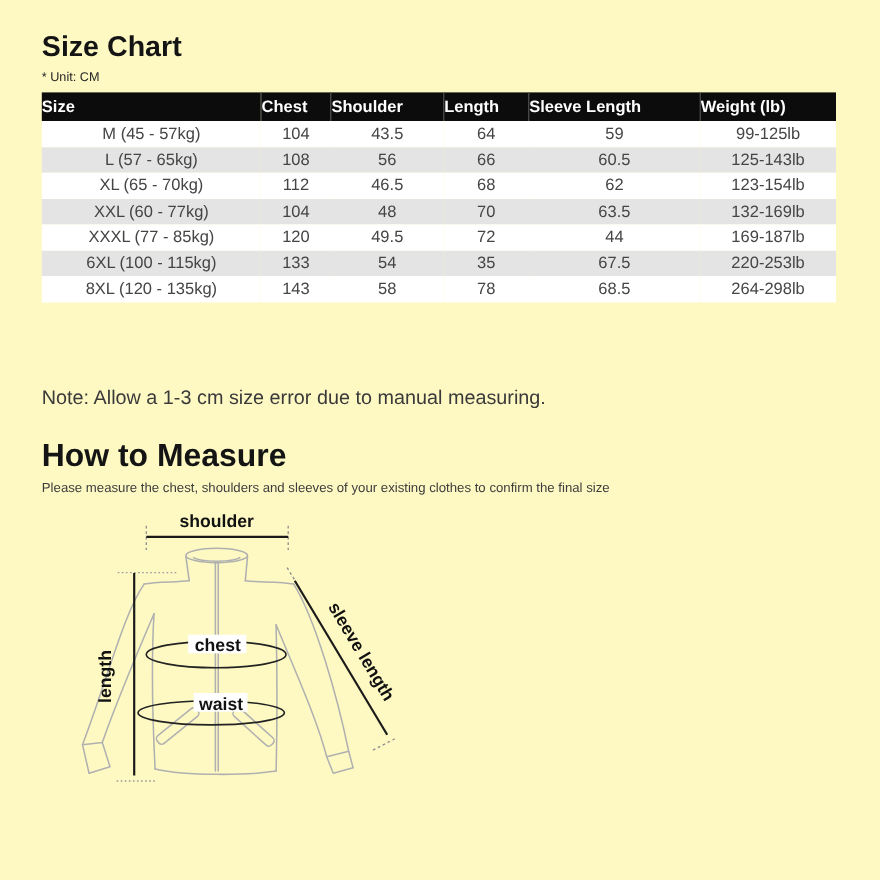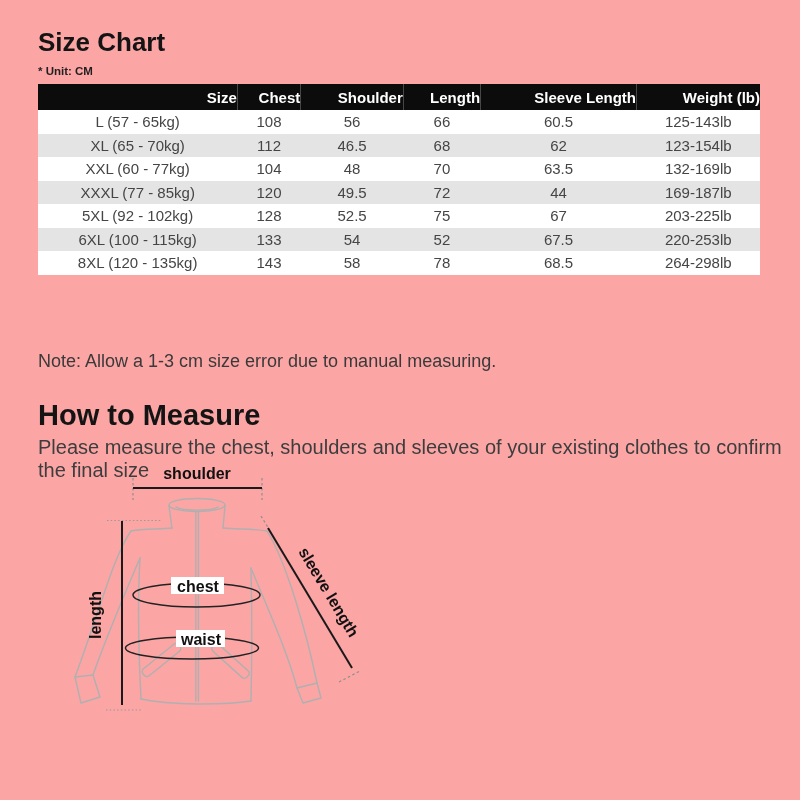--- a/index.html
+++ b/index.html
@@ -3,61 +3,61 @@
 <meta charset="utf-8">
 <style>
   * { margin: 0; padding: 0; box-sizing: border-box; }
   html, body { background: #ffffff; }
   body {
     width: 800px; height: 800px;
     font-family: "Liberation Sans", "DejaVu Sans", sans-serif;
     position: relative;
     overflow: hidden;
   }
-  .page { position: absolute; inset: 0; background: #fca5a5; }
+  .page { position: absolute; inset: 0; background: #fef9c3; }
 
   .title {
     position: absolute; left: 38px; top: 27px;
     font-size: 26px; font-weight: 700; color: #141414;
     letter-spacing: 0px;
   }
   .unit-note {
     position: absolute; left: 38px; top: 65px;
-    font-size: 11.5px; font-weight: 700; color: #1f1f1f;
+    font-size: 11.5px; font-weight: 400; color: #1f1f1f;
   }
 
   table.size-table {
     position: absolute; left: 38px; top: 84px; width: 722px;
     border-collapse: collapse; table-layout: fixed;
   }
   table.size-table th {
     background: #0c0c0c; color: #ffffff;
     font-size: 15px; font-weight: 600;
-    height: 26px; text-align: right;
+    height: 26px; text-align: left;
     border-left: 1px solid #474747;
   }
   table.size-table th:first-child { border-left: none; }
   table.size-table td {
     height: 23.5px; text-align: center;
     font-size: 15px; color: #454545;
   }
   table.size-table tbody tr:nth-child(even) td { background: #e4e4e4; }
   table.size-table tbody tr:nth-child(odd) td { background: #ffffff; }
 
   .measuring-note {
     position: absolute; left: 38px; top: 351px;
     font-size: 18px; color: #3a3a3a;
   }
   .measure-title {
     position: absolute; left: 38px; top: 399px;
     font-size: 29px; font-weight: 700; color: #141414;
   }
   .measure-subtitle {
     position: absolute; left: 38px; top: 436px;
-    font-size: 20px; color: #3d3d3d;
+    font-size: 12px; color: #3d3d3d;
   }
 
   svg.diagram { position: absolute; left: 55px; top: 455px; }
   .jacket-line { stroke: #b0b0b0; stroke-width: 1.4; fill: none;
                  stroke-linecap: round; stroke-linejoin: round; }
   .measure-line { stroke: #1a1a1a; stroke-width: 2; fill: none; stroke-linecap: butt; }
   .measure-ellipse { stroke: #222222; stroke-width: 1.5; fill: none; }
   .cap-dashed { stroke: #8f8f8f; stroke-width: 1.2; fill: none; stroke-dasharray: 2.5 2.5; }
   .cap-dotted { stroke: #9a9a9a; stroke-width: 1.2; fill: none; stroke-dasharray: 1.5 2.2; }
   .diagram-label { font-family: "Liberation Sans", "DejaVu Sans", sans-serif;
@@ -86,20 +86,28 @@
           <th>Size</th>
           <th>Chest</th>
           <th>Shoulder</th>
           <th>Length</th>
           <th>Sleeve Length</th>
           <th>Weight (lb)</th>
         </tr>
     </thead>
     <tbody>
         <tr>
+          <td>M (45 - 57kg)</td>
+          <td>104</td>
+          <td>43.5</td>
+          <td>64</td>
+          <td>59</td>
+          <td>99-125lb</td>
+        </tr>
+        <tr>
           <td>L (57 - 65kg)</td>
           <td>108</td>
           <td>56</td>
           <td>66</td>
           <td>60.5</td>
           <td>125-143lb</td>
         </tr>
         <tr>
           <td>XL (65 - 70kg)</td>
           <td>112</td>
@@ -118,32 +126,24 @@
         </tr>
         <tr>
           <td>XXXL (77 - 85kg)</td>
           <td>120</td>
           <td>49.5</td>
           <td>72</td>
           <td>44</td>
           <td>169-187lb</td>
         </tr>
         <tr>
-          <td>5XL (92 - 102kg)</td>
-          <td>128</td>
-          <td>52.5</td>
-          <td>75</td>
-          <td>67</td>
-          <td>203-225lb</td>
-        </tr>
-        <tr>
           <td>6XL (100 - 115kg)</td>
           <td>133</td>
           <td>54</td>
-          <td>52</td>
+          <td>35</td>
           <td>67.5</td>
           <td>220-253lb</td>
         </tr>
         <tr>
           <td>8XL (120 - 135kg)</td>
           <td>143</td>
           <td>58</td>
           <td>78</td>
           <td>68.5</td>
           <td>264-298lb</td>

